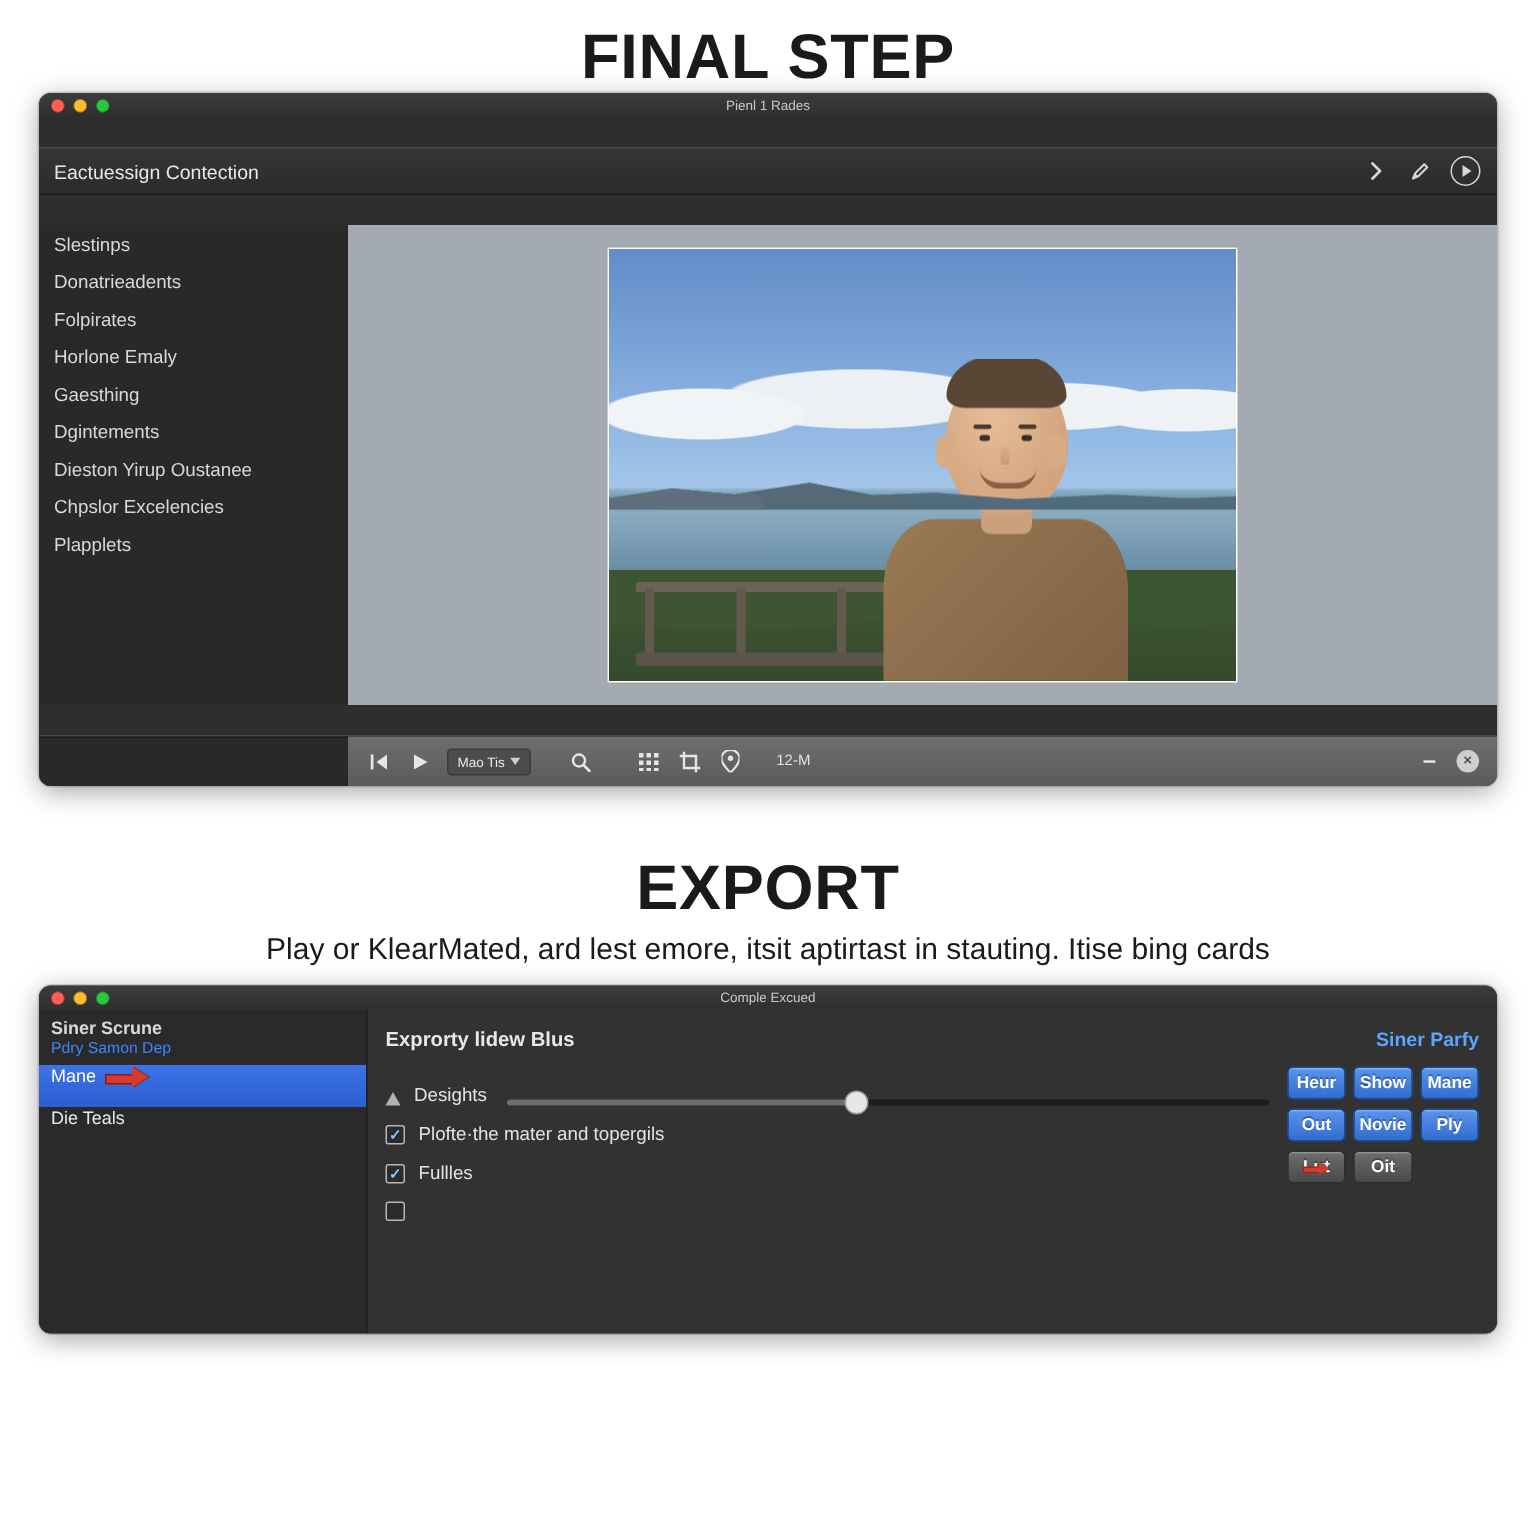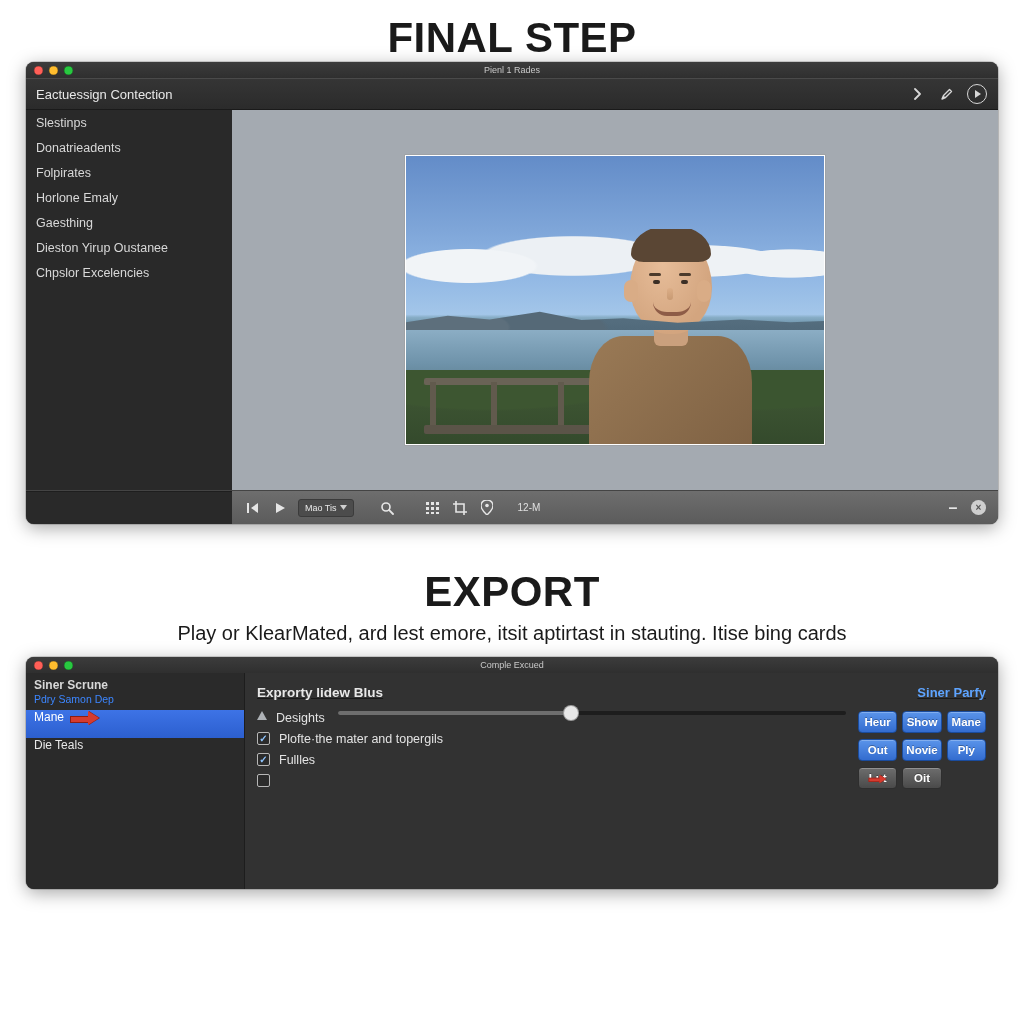--- a/index.html
+++ b/index.html
@@ -41,21 +41,21 @@
   .window {
     width: 972px;
     margin: 0 auto;
     border-radius: 8px;
     overflow: hidden;
     box-shadow: 0 4px 18px rgba(0,0,0,0.35), 0 0 0 1px rgba(0,0,0,0.15);
     background: #2e2e2e;
     display: flex;
     flex-direction: column;
   }
-  .win1 { height: 462px; }
+  .win1 { height: 462px; gap: 20px; }
   .win2 { height: 232px; }
 
   
   .titlebar {
     height: 16px;
     background: linear-gradient(#3c3c3c,#2f2f2f);
     display: flex;
     align-items: center;
     padding: 0 8px;
     font-size: 9px;
@@ -289,35 +289,34 @@
   }
 
   .panel2{
     flex:1; background:#323232; position:relative;
     display:flex; flex-direction:column;
     border-left:1px solid #1d1d1d;
   }
   .p2-head{
     height:38px; display:flex; align-items:center; justify-content:space-between;
     padding:0 12px;
-    text-decoration:underline;
   }
   .p2-head .t{ color:#e8e8e8; font-size:13.5px; font-weight:600; }
   .p2-head .r{ color:#5ea4ff; font-size:13px; font-weight:600; }
 
   .p2-body{
     flex:1; display:flex; min-height:0;
   }
   .options-col{
     flex:1; padding:0 12px;
   }
   .opt-row{
-    display:flex; align-items:flex-start; gap:9px;
+    display:flex; align-items:flex-end; gap:9px;
     margin-bottom:7px;
-    color:#e3e3e3; font-size:12.5px;
+    color:#e3e3e3; font-size:12.5px;margin-top:12px;
   }
   .chk{
     width:13px; height:13px; border:1.3px solid #b7b7b7; border-radius:2px;
     display:flex; align-items:center; justify-content:center;
     background:#2b2b2b;
     font-size:10px; color:#8fc5ff; font-weight:800;
   }
   .triangle{
     width:0; height:0;
     border-left:5px solid transparent;
@@ -409,22 +408,24 @@
     </div>
   </div>
 
   <div class="body-row">
     <div class="sidebar" id="sb1">
         <div class="item">Slestinps</div>
         <div class="item">Donatrieadents</div>
         <div class="item">Folpirates</div>
         <div class="item">Horlone Emaly</div>
         <div class="item">Gaesthing</div>
+        <div class="item">Dgintements</div>
         <div class="item">Dieston Yirup Oustanee</div>
         <div class="item">Chpslor Excelencies</div>
+        <div class="item">Plapplets</div>
       </div>
 
     <div class="canvas">
       <div class="photo">
         <div class="water"></div>
         <div class="shore"></div>
         <div class="rail">
           <div class="post p1"></div>
             <div class="post p2"></div>
             <div class="post p3"></div>

